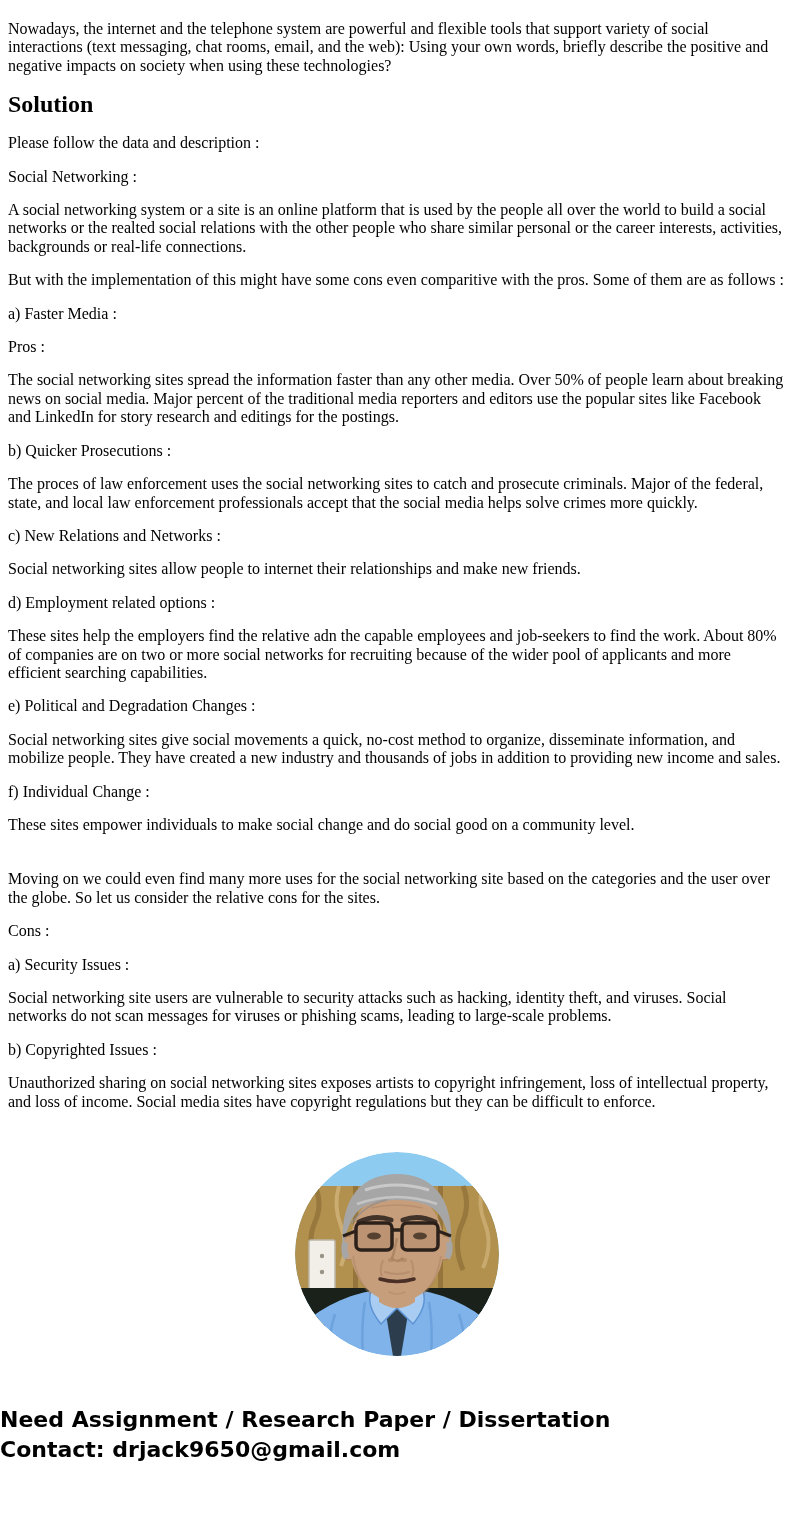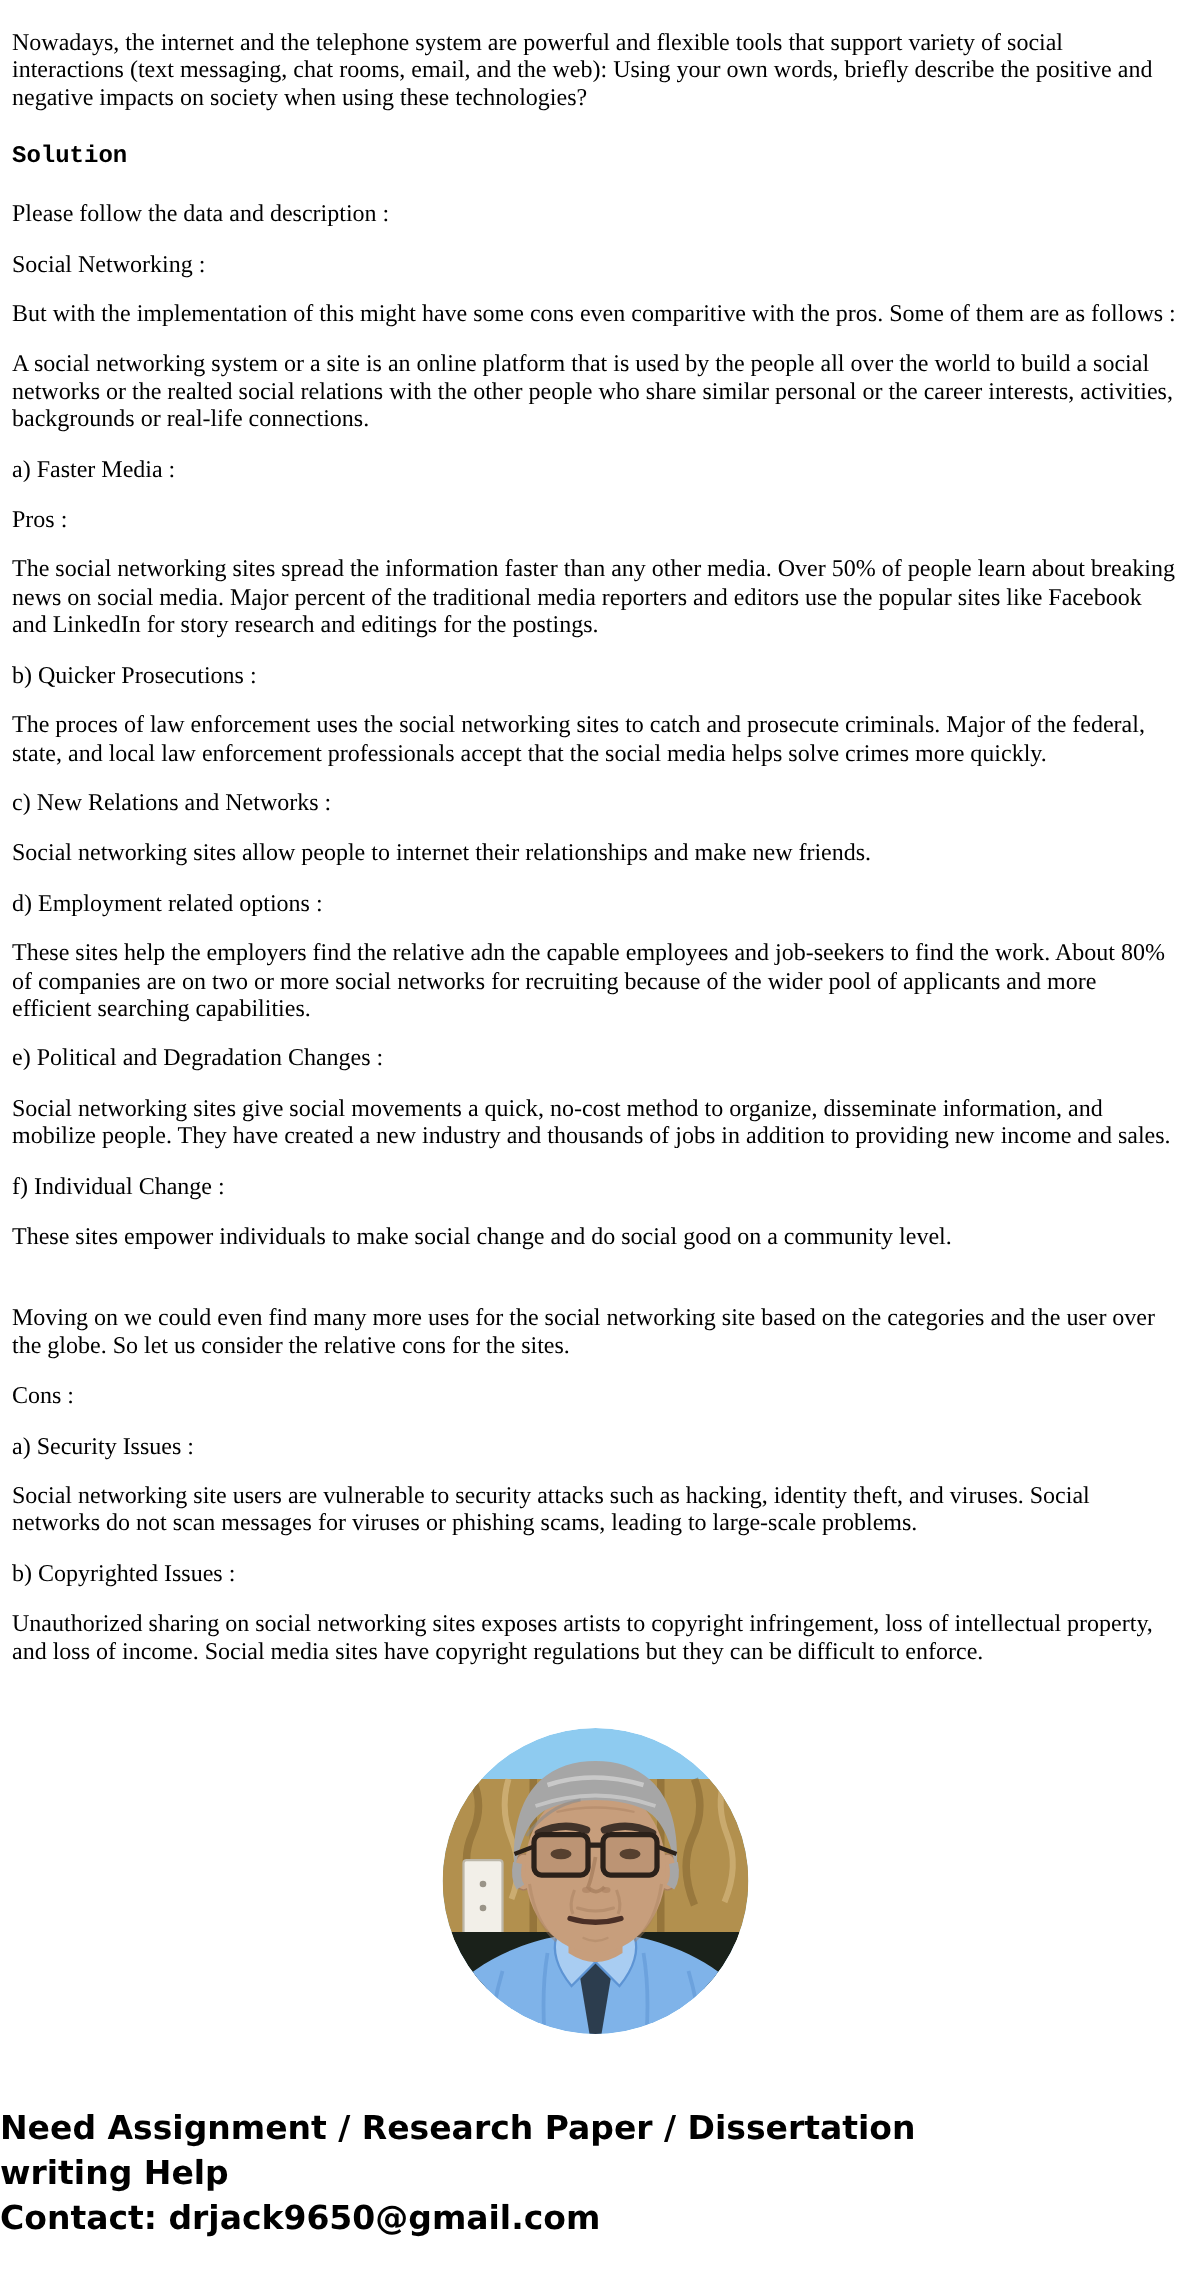--- a/index.html
+++ b/index.html
@@ -18,25 +18,25 @@
     box-sizing: border-box;
     font-family: "Liberation Serif", "DejaVu Serif", serif;
     font-size: 16px;
     line-height: 18.4px;
   }
   .doc-clip p { margin: 15px 0; }
   .doc-clip p.first { margin-top: 10px; }
   .doc-clip p.bold { font-weight: normal; }
   .doc-clip p.gap { margin-top: 36px; }
   .doc-clip h3 {
-    font-size: 16px;
+    font-size: 24px;
     line-height: 21px;
     margin: 19px 0;
     font-weight: bold;
-    font-family: Liberation Mono, monospace;
+    font-family: Liberation Serif, serif;
   }
   .avatar-wrap {
     width: 204px;
     height: 204px;
     margin: 24px auto 0 auto;
   }
   .avatar-wrap svg { display: block; border-radius: 50%; }
   .footer {
     margin-top: 49px;
     text-align: left;
@@ -50,22 +50,22 @@
 </head>
 <body>
 
 <div class="page">
 
   <div class="doc-clip">
     <p class="first">Nowadays, the internet and the telephone system are powerful and flexible tools that support variety of social interactions (text messaging, chat rooms, email, and the web): Using your own words, briefly describe the positive and negative impacts on society when using these technologies?</p>
     <h3>Solution</h3>
     <p>Please follow the data and description :</p>
     <p class="bold">Social Networking :</p>
+    <p>A social networking system or a site is an online platform that is used by the people all over the world to build a social networks or the realted social relations with the other people who share similar personal or the career interests, activities, backgrounds or real-life connections.</p>
     <p>But with the implementation of this might have some cons even comparitive with the pros. Some of them are as follows :</p>
-    <p>A social networking system or a site is an online platform that is used by the people all over the world to build a social networks or the realted social relations with the other people who share similar personal or the career interests, activities, backgrounds or real-life connections.</p>
     <p class="bold">a) Faster Media :</p>
     <p class="bold">Pros :</p>
     <p>The social networking sites spread the information faster than any other media. Over 50% of people learn about breaking news on social media. Major percent of the traditional media reporters and editors use the popular sites like Facebook and LinkedIn for story research and editings for the postings.</p>
     <p class="bold">b) Quicker Prosecutions :</p>
     <p>The proces of law enforcement uses the social networking sites to catch and prosecute criminals. Major of the federal, state, and local law enforcement professionals accept that the social media helps solve crimes more quickly.</p>
     <p class="bold">c) New Relations and Networks :</p>
     <p>Social networking sites allow people to internet their relationships and make new friends.</p>
     <p class="bold">d) Employment related options :</p>
     <p>These sites help the employers find the relative adn the capable employees and job-seekers to find the work. About 80% of companies are on two or more social networks for recruiting because of the wider pool of applicants and more efficient searching capabilities.</p>
     <p class="bold">e) Political and Degradation Changes :</p>
@@ -164,17 +164,16 @@
           <path d="M90 120 Q102 124 114 120" stroke="var(--skin-shadow, #a87f5f)" stroke-width="2" opacity="0.5"></path>
           <path d="M85 127 Q102 132 119 127" stroke="#4a2f26" stroke-width="3.5"></path>
           <path d="M94 140 Q102 144 110 140" stroke="var(--skin-shadow, #a87f5f)" stroke-width="1.5" opacity="0.4"></path>
         </g>
       </g>
     </svg>
   </div>
 
   <div class="footer">
     <div>Need Assignment / Research Paper / Dissertation</div>
-    <div>writing Help</div>
     <div>Contact: drjack9650@gmail.com</div>
   </div>
 
 </div>
 
 </body></html>

